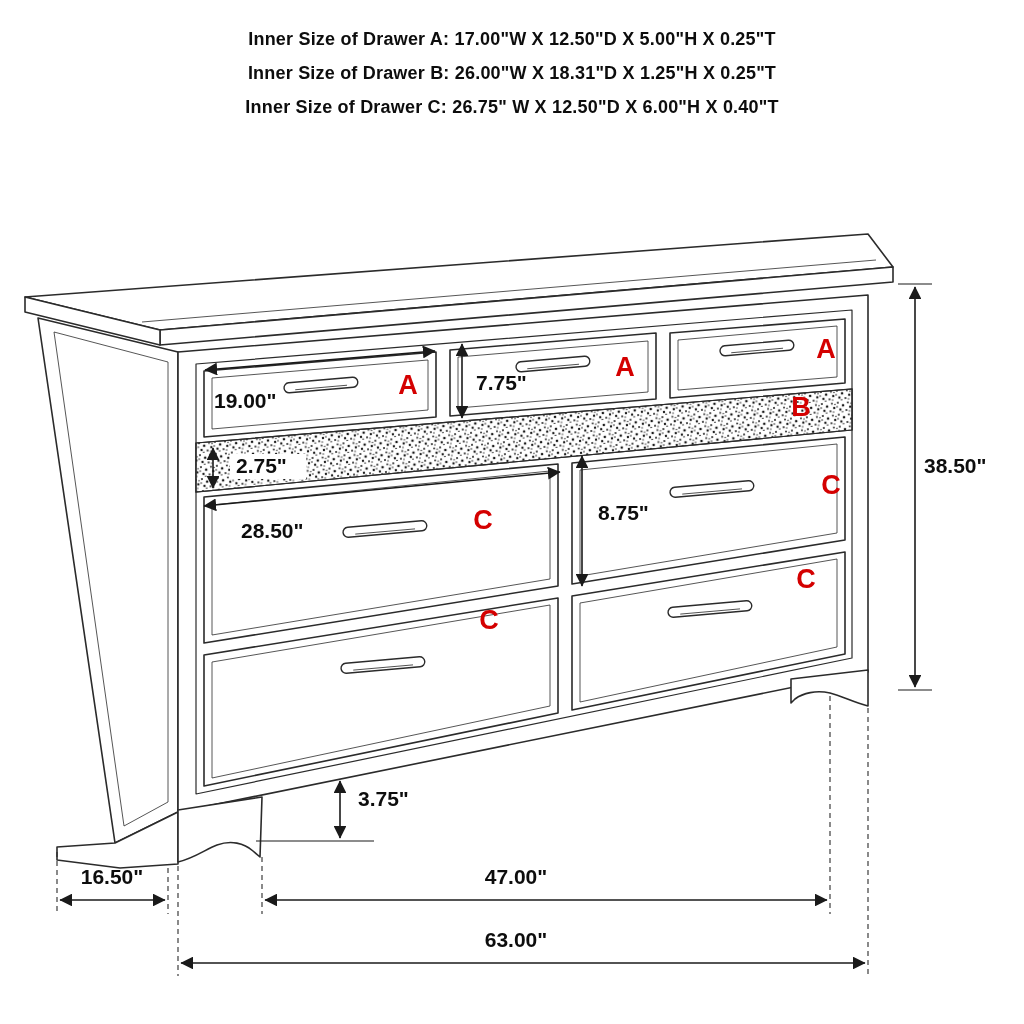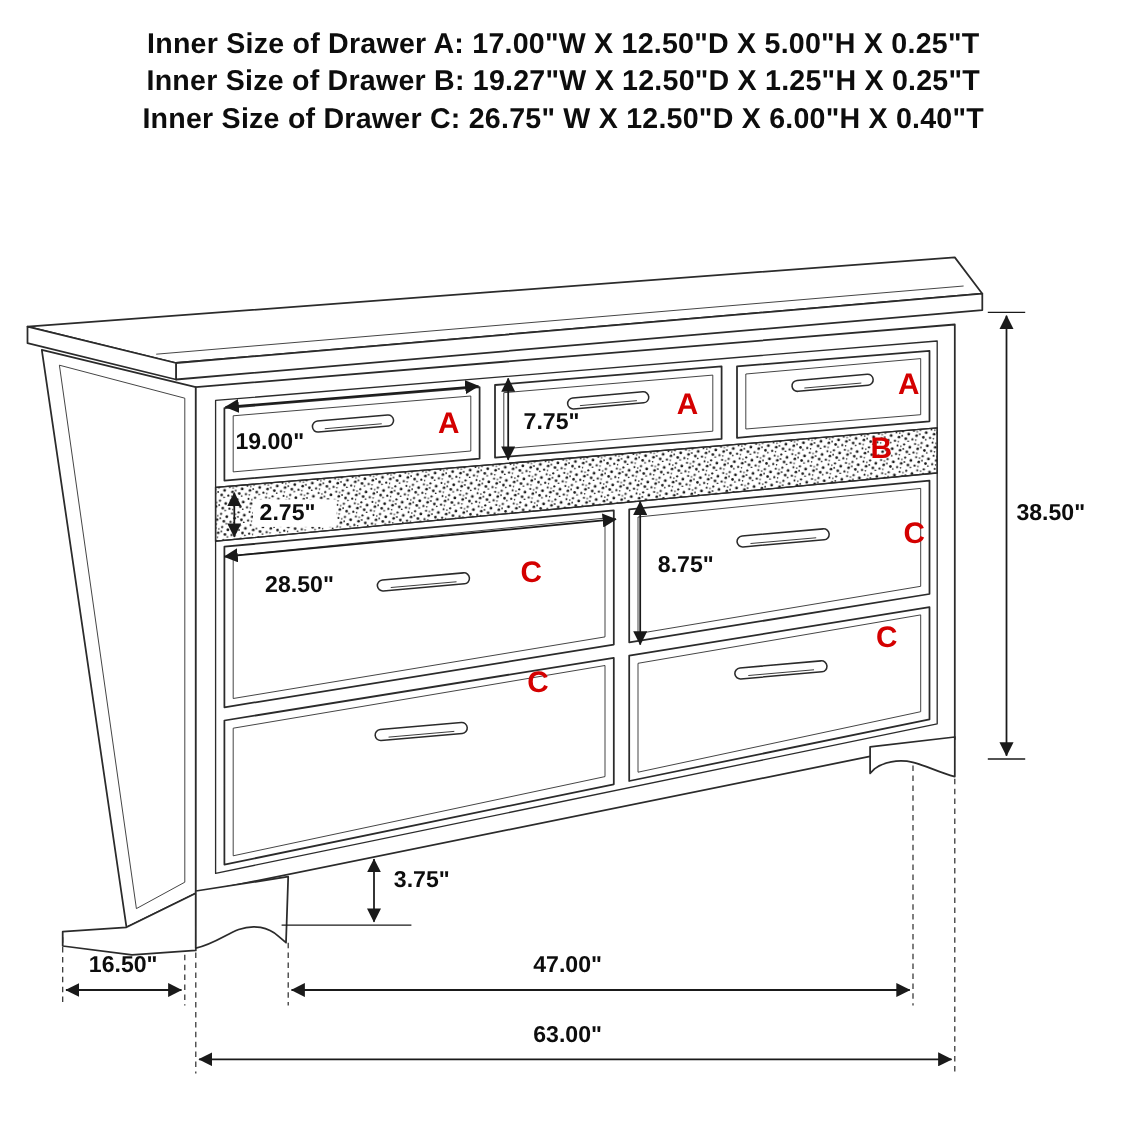--- a/index.html
+++ b/index.html
@@ -2,42 +2,42 @@
 <html><head>
 <meta charset="utf-8">
 <style>
   html,body { margin:0; padding:0; background:#ffffff; }
   #page {
     position:relative; width:1024px; height:1024px; background:#ffffff;
     font-family:"Liberation Sans", sans-serif; overflow:hidden;
   }
   #header {
     position:absolute; top:22px; left:0; width:1024px;
-    text-align:center; font-weight:bold; font-size:26px; line-height:34px;
+    text-align:center; font-weight:bold; font-size:18px; line-height:34px;
     color:#0d0d0d; letter-spacing:0.2px;
   }
   svg { position:absolute; top:0; left:0; }
   .outline { fill:#ffffff; stroke:#2b2b2b; stroke-width:1.6; stroke-linejoin:round; }
   .frame   { fill:none; stroke:#2b2b2b; stroke-width:1.2; stroke-linejoin:round; }
   .thin    { fill:none; stroke:#2b2b2b; stroke-width:0.8; }
   .handle  { fill:#ffffff; stroke:#2b2b2b; stroke-width:1.4; }
   .dim     { stroke:#1a1a1a; stroke-width:1.6; fill:none; }
   .tick    { stroke:#1a1a1a; stroke-width:1.2; fill:none; }
   .ext     { stroke:#2b2b2b; stroke-width:1.1; stroke-dasharray:5 4; fill:none; }
   .dimtext { font-family:"Liberation Sans",sans-serif; font-weight:bold; font-size:21px; fill:#0d0d0d; }
   .red     { font-family:"Liberation Sans",sans-serif; font-weight:bold; font-size:27px; fill:#d40000; }
 </style>
 </head>
 <body>
 
 <div id="page">
 
   <div id="header">
     <div>Inner Size of Drawer A: 17.00"W X 12.50"D X 5.00"H X 0.25"T</div>
-    <div>Inner Size of Drawer B: 19.27"W X 12.50"D X 1.25"H X 0.25"T</div>
+    <div>Inner Size of Drawer B: 26.00"W X 18.31"D X 1.25"H X 0.25"T</div>
     <div>Inner Size of Drawer C: 26.75" W X 12.50"D X 6.00"H X 0.40"T</div>
   </div>
 
   <svg width="1024" height="1024" viewBox="0 0 1024 1024">
     <defs>
       <marker id="arrow" viewBox="0 0 10 10" refX="9.5" refY="5" markerWidth="8" markerHeight="8" orient="auto-start-reverse">
         <path d="M0,0 L10,5 L0,10 z" fill="#1a1a1a"></path>
       </marker>
       <pattern id="stipple" width="16" height="12" patternUnits="userSpaceOnUse" patternTransform="rotate(-4.7)">
         <circle cx="2" cy="2" r="1" fill="#1b1b1b"></circle>

